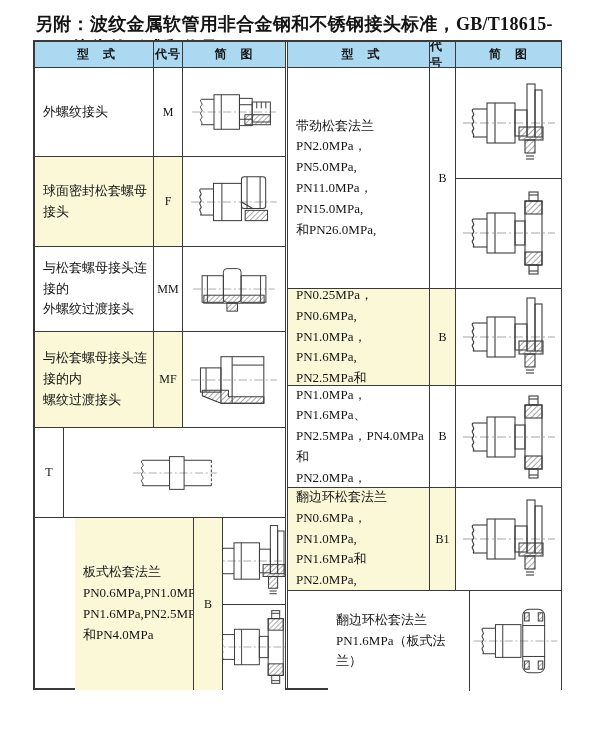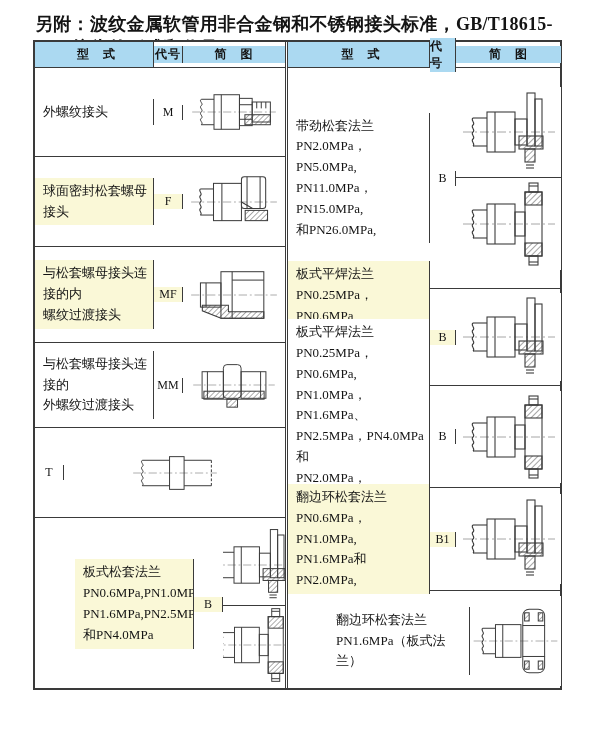--- a/index.html
+++ b/index.html
@@ -21,21 +21,21 @@
     font-size:18px;font-weight:bold;letter-spacing:0.3px;
   }
   .fittings-table{
     position:absolute;left:33px;top:40px;width:529px;height:650px;
     display:flex;border:2px solid var(--border-color);box-sizing:border-box;
     background:#fff;
   }
   .half{display:flex;flex-direction:column;box-sizing:border-box;}
   .half-left{width:250px;}
   .half-right{width:276px;border-left:3px double var(--border-color);}
-  .row{display:flex;box-sizing:border-box;border-bottom:1px solid var(--border-color);flex:0 0 auto;align-items:center;}
+  .row{display:flex;box-sizing:border-box;border-bottom:1px solid var(--border-color);flex:0 0 auto;}
   .row:last-child{border-bottom:none;margin-left:40px;}
   .cell{box-sizing:border-box;border-right:1px solid var(--border-color);display:flex;align-items:center;overflow:hidden;background:#fff;}
   .cell:last-child{border-right:none;}
   .header-row{height:26px;}
   .header-row .cell{
     background:var(--header-bg);justify-content:center;
     font-weight:bold;font-size:12px;letter-spacing:1px;
   }
   .c-type{padding:3px 3px 3px 8px;font-size:13px;line-height:1.6;}
   .c-type span{white-space:pre-line;display:block;}
@@ -117,55 +117,55 @@
               <line x1="37" y1="24" x2="37" y2="64"></line>
             <rect x="58" y="17" width="26" height="34" rx="3"></rect>
             <line x1="64" y1="17" x2="64" y2="51"></line>
               <line x1="78" y1="17" x2="78" y2="51"></line>
             <path d="M58,44 L70,51"></path>
             <rect class="f" x="62" y="53" width="24" height="11"></rect>
           </svg>
         </div>
       </div>
 
-      <div class="row" style="height:96px">
-        <div class="cell c-type hl">
-            <span>与松套螺母接头连接的内
-螺纹过渡接头</span>
-          </div>
-        <div class="cell c-code hl">MF</div>
-        <div class="cell c-diag">
-          <svg class="dg" width="94" height="82" viewBox="0 0 100 88">
-            <line class="cl" x1="4" y1="44" x2="96" y2="44" stroke-dasharray="9 3 2 3"></line>
-            <rect x="14" y="31" width="22" height="26"></rect>
-              <line x1="20" y1="31" x2="20" y2="57"></line>
-            <rect x="36" y="19" width="46" height="50"></rect>
-              <line x1="48" y1="19" x2="48" y2="69"></line>
-            <line x1="48" y1="28" x2="82" y2="28"></line>
-            <polygon class="f" points="16,55 44,55 44,62 82,62 82,69 36,69 16,61"></polygon>
-          </svg>
-        </div>
-      </div>
-
       <div class="row" style="height:85px">
         <div class="cell c-type">
             <span>与松套螺母接头连接的
 外螺纹过渡接头</span>
           </div>
         <div class="cell c-code">MM</div>
         <div class="cell c-diag">
           <svg class="dg" width="94" height="78" viewBox="0 0 100 88">
             <line class="cl" x1="4" y1="44" x2="96" y2="44" stroke-dasharray="9 3 2 3"></line>
             <rect x="14" y="29" width="24" height="30"></rect>
               <line x1="20" y1="29" x2="20" y2="59"></line>
             <rect x="38" y="21" width="20" height="38" rx="4"></rect>
             <rect x="58" y="29" width="28" height="30"></rect>
               <line x1="80" y1="29" x2="80" y2="59"></line>
             <rect class="f" x="16" y="51" width="68" height="9"></rect>
             <rect class="f" x="42" y="60" width="12" height="9"></rect>
+          </svg>
+        </div>
+      </div>
+
+      <div class="row" style="height:96px">
+        <div class="cell c-type hl">
+            <span>与松套螺母接头连接的内
+螺纹过渡接头</span>
+          </div>
+        <div class="cell c-code hl">MF</div>
+        <div class="cell c-diag">
+          <svg class="dg" width="94" height="82" viewBox="0 0 100 88">
+            <line class="cl" x1="4" y1="44" x2="96" y2="44" stroke-dasharray="9 3 2 3"></line>
+            <rect x="14" y="31" width="22" height="26"></rect>
+              <line x1="20" y1="31" x2="20" y2="57"></line>
+            <rect x="36" y="19" width="46" height="50"></rect>
+              <line x1="48" y1="19" x2="48" y2="69"></line>
+            <line x1="48" y1="28" x2="82" y2="28"></line>
+            <polygon class="f" points="16,55 44,55 44,62 82,62 82,69 36,69 16,61"></polygon>
           </svg>
         </div>
       </div>
 
       <div class="row" style="height:90px">
         <div class="cell c-code">T</div>
         <div class="cell c-diag">
           <svg class="dg" width="94" height="80" viewBox="0 0 100 88">
             <line class="cl" x1="4" y1="44" x2="96" y2="44" stroke-dasharray="9 3 2 3"></line>
             <path d="M14,30c-3,2.3 3,4.7 0,7c-3,2.3 3,4.7 0,7c-3,2.3 3,4.7 0,7c-3,2.3 3,4.7 0,7"></path>

